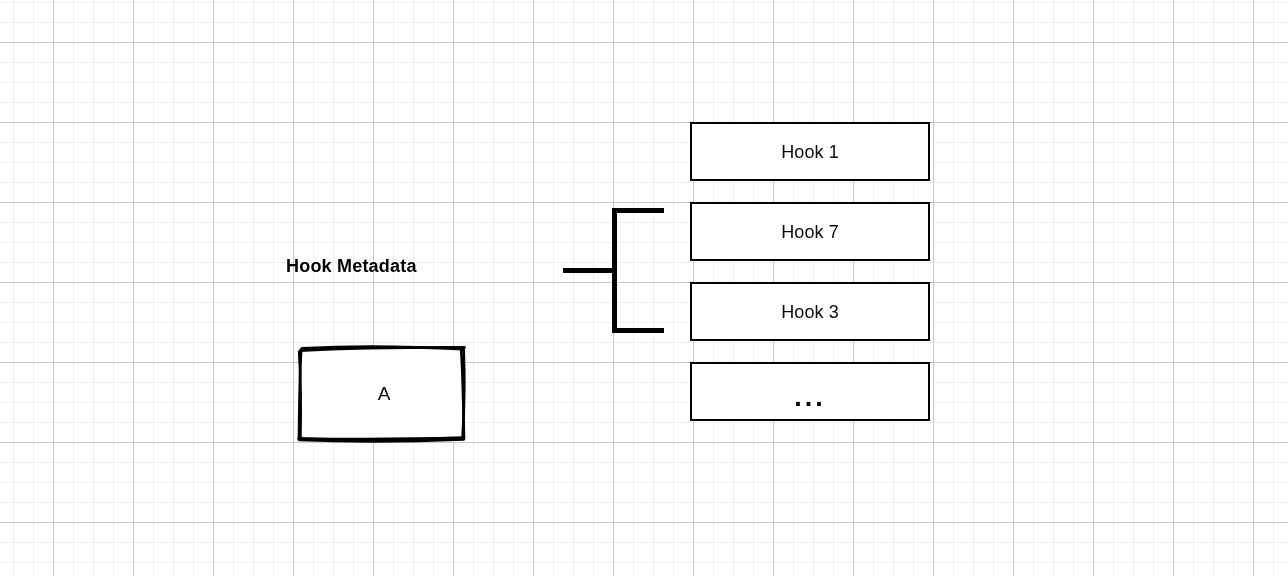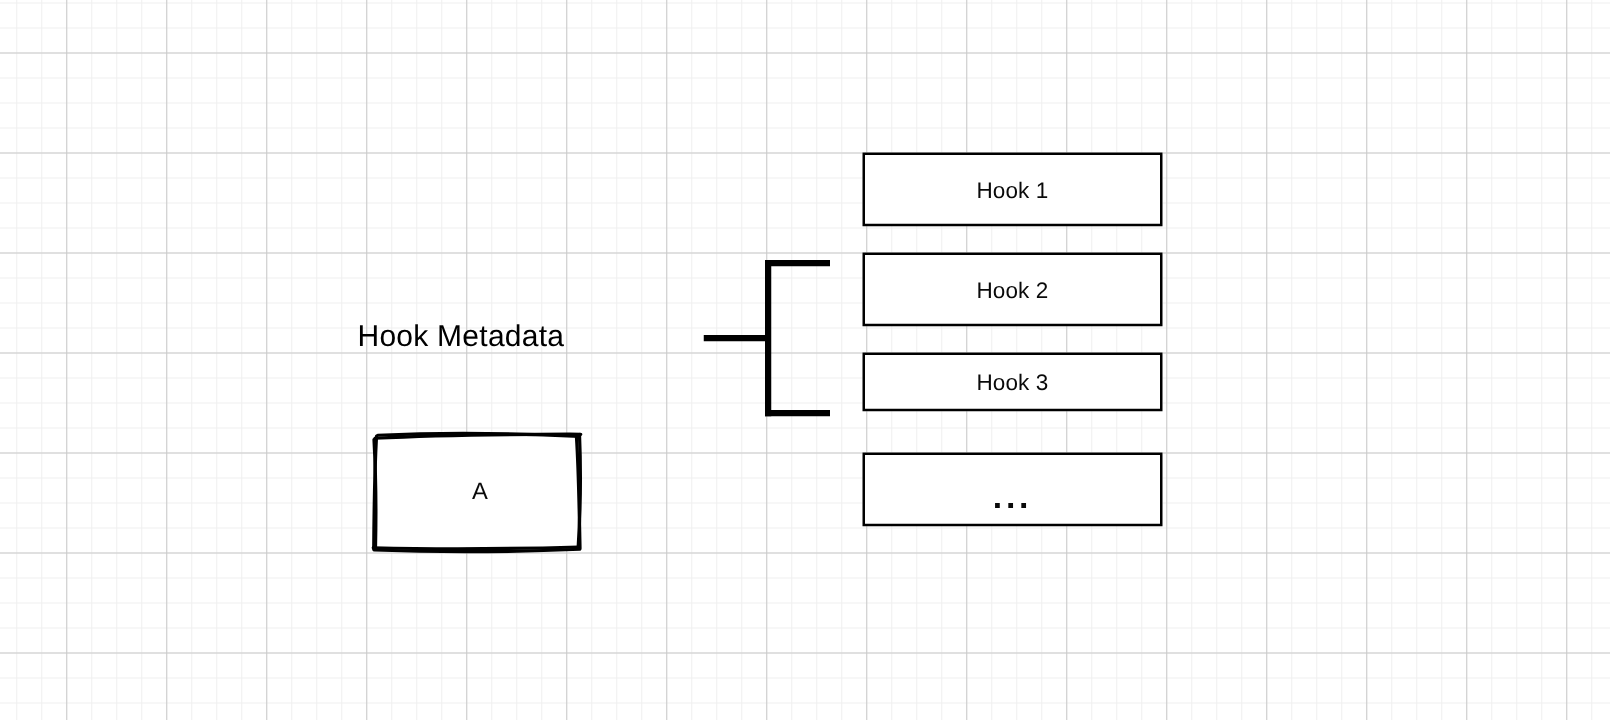--- a/index.html
+++ b/index.html
@@ -59,22 +59,22 @@
     letter-spacing: 3px;
     position: relative;
     top: 6px;
   }
 
   
   #metadata-label {
     position: absolute;
     left: 286px;
     top: 256px;
-    font-size: 24px;
-    font-weight: 400;
+    font-size: 18px;
+    font-weight: 700;
     color: #000000;
     white-space: nowrap;
     letter-spacing: 0.2px;
   }
 
   
   #sketch-node {
     position: absolute;
     left: 286px;
     top: 336px;
@@ -159,23 +159,23 @@
         <line x1="56" y1="132.5" x2="108" y2="132.5"></line>
       </g>
     </svg>
   </div>
 
   <div id="hook-list">
       <div class="hook-box" style="left: 690px; top: 122px; width: 240px; height: 59px;">
         <span class="hook-label">Hook 1</span>
       </div>
       <div class="hook-box" style="left: 690px; top: 202px; width: 240px; height: 59px;">
-        <span class="hook-label">Hook 2</span>
+        <span class="hook-label">Hook 7</span>
       </div>
-      <div class="hook-box" style="left: 690px; top: 282px; width: 240px; height: 47px;">
+      <div class="hook-box" style="left: 690px; top: 282px; width: 240px; height: 59px;">
         <span class="hook-label">Hook 3</span>
       </div>
       <div class="hook-box is-ellipsis" style="left: 690px; top: 362px; width: 240px; height: 59px;">
         <span class="hook-label">...</span>
       </div>
     </div>
 
 </div>
 
 </body></html>

